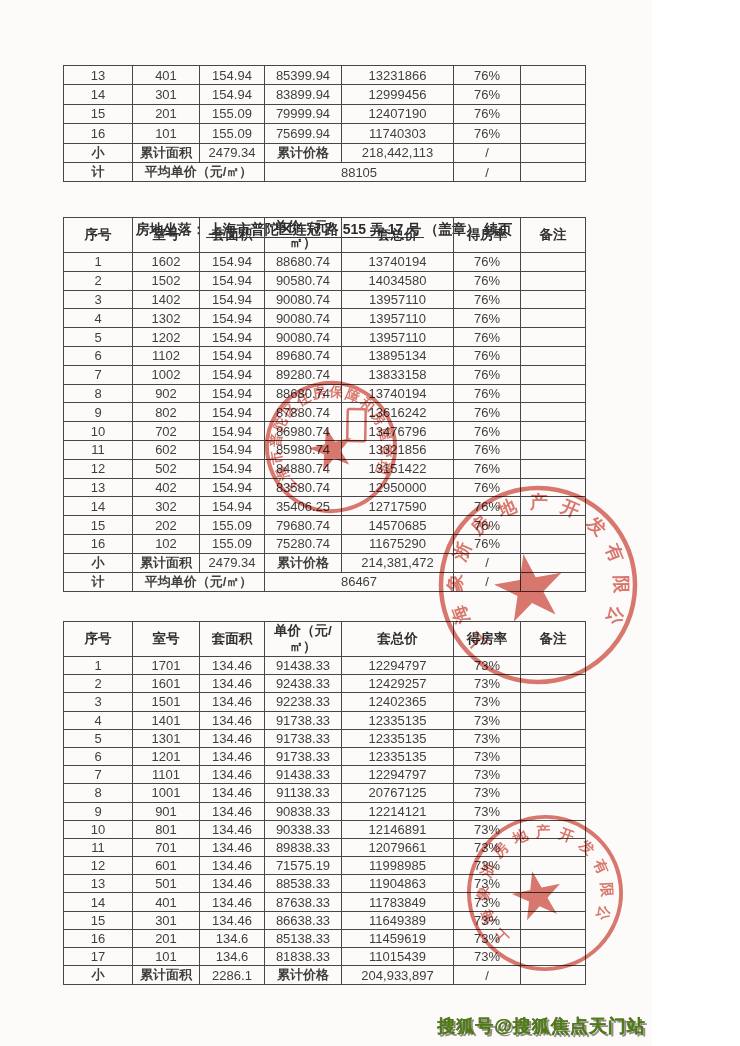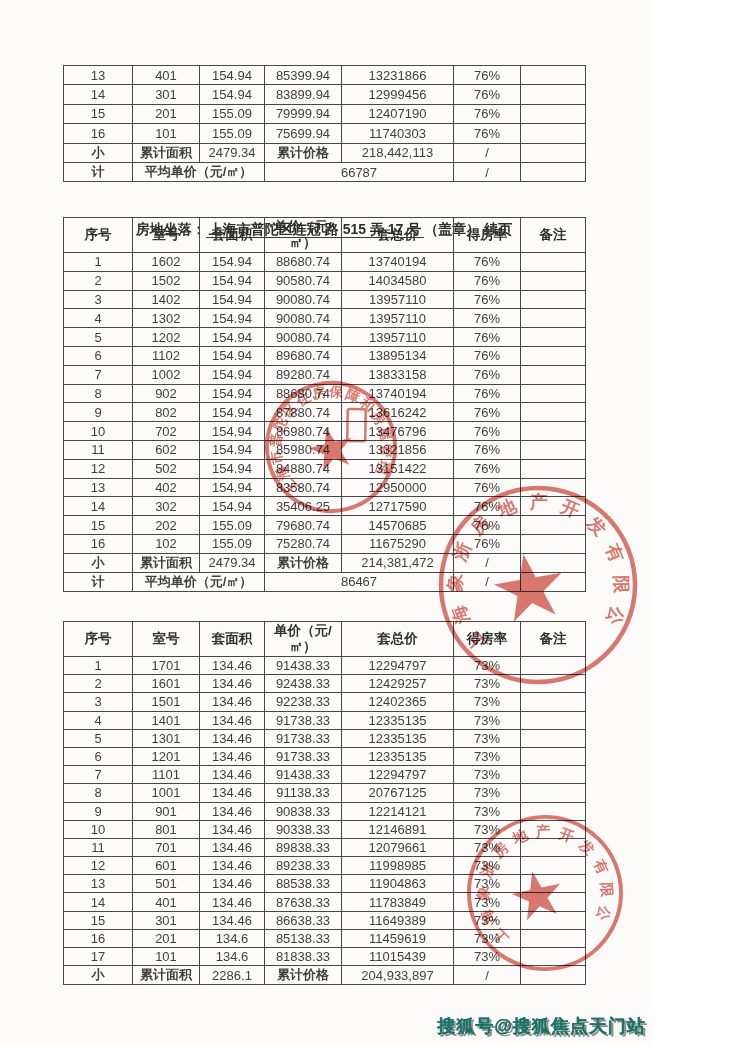--- a/index.html
+++ b/index.html
@@ -38,21 +38,21 @@
   }
   #title2{top:193px;}
   #title3{top:601px;}
   .addr{border-bottom:1.6px solid #3a3a3a; padding:0 3px;}
   .stamp{
     position:absolute; mix-blend-mode:multiply; opacity:.74; pointer-events:none;
   }
   .watermark{
     position:absolute; right:6px; bottom:8px;
     font-size:18px; font-weight:700; letter-spacing:1px;
-    color:#0f766e; text-shadow:2px 2px 0 rgba(125,122,112,.85), -0.5px -0.5px 0 rgba(0,0,0,.55);
+    color:#4d7c0f; text-shadow:2px 2px 0 rgba(125,122,112,.85), -0.5px -0.5px 0 rgba(0,0,0,.55);
     white-space:nowrap;
     margin-left:16px;
   }
 </style>
 </head>
 <body>
 
 <div class="page">
 
   <table class="sheet" id="t1">
@@ -109,21 +109,21 @@
           <td class="lab">累计面积</td>
           <td>2479.34</td>
           <td class="lab">累计价格</td>
           <td>218,442,113</td>
           <td>/</td>
           <td></td>
         </tr>
         <tr>
           <td class="lab">计</td>
           <td colspan="2" class="lab">平均单价（元/㎡）</td>
-          <td colspan="2">66787</td>
+          <td colspan="2">88105</td>
           <td>/</td>
           <td></td>
         </tr>
       </tfoot>
     </table>
 
   <div class="tbl-title" id="title2"><span>房地坐落：</span><span class="addr">上海市普陀区连冠 路 515 弄 17 号</span><span>（盖章） 续页</span></div>
 
   <table class="sheet" id="t2">
       <colgroup>
@@ -431,21 +431,21 @@
           <td>134.46</td>
           <td>89838.33</td>
           <td>12079661</td>
           <td>73%</td>
           <td></td>
         </tr>
         <tr>
           <td>12</td>
           <td>601</td>
           <td>134.46</td>
-          <td>89238.33</td>
+          <td>71575.19</td>
           <td>11998985</td>
           <td>73%</td>
           <td></td>
         </tr>
         <tr>
           <td>13</td>
           <td>501</td>
           <td>134.46</td>
           <td>88538.33</td>
           <td>11904863</td>

